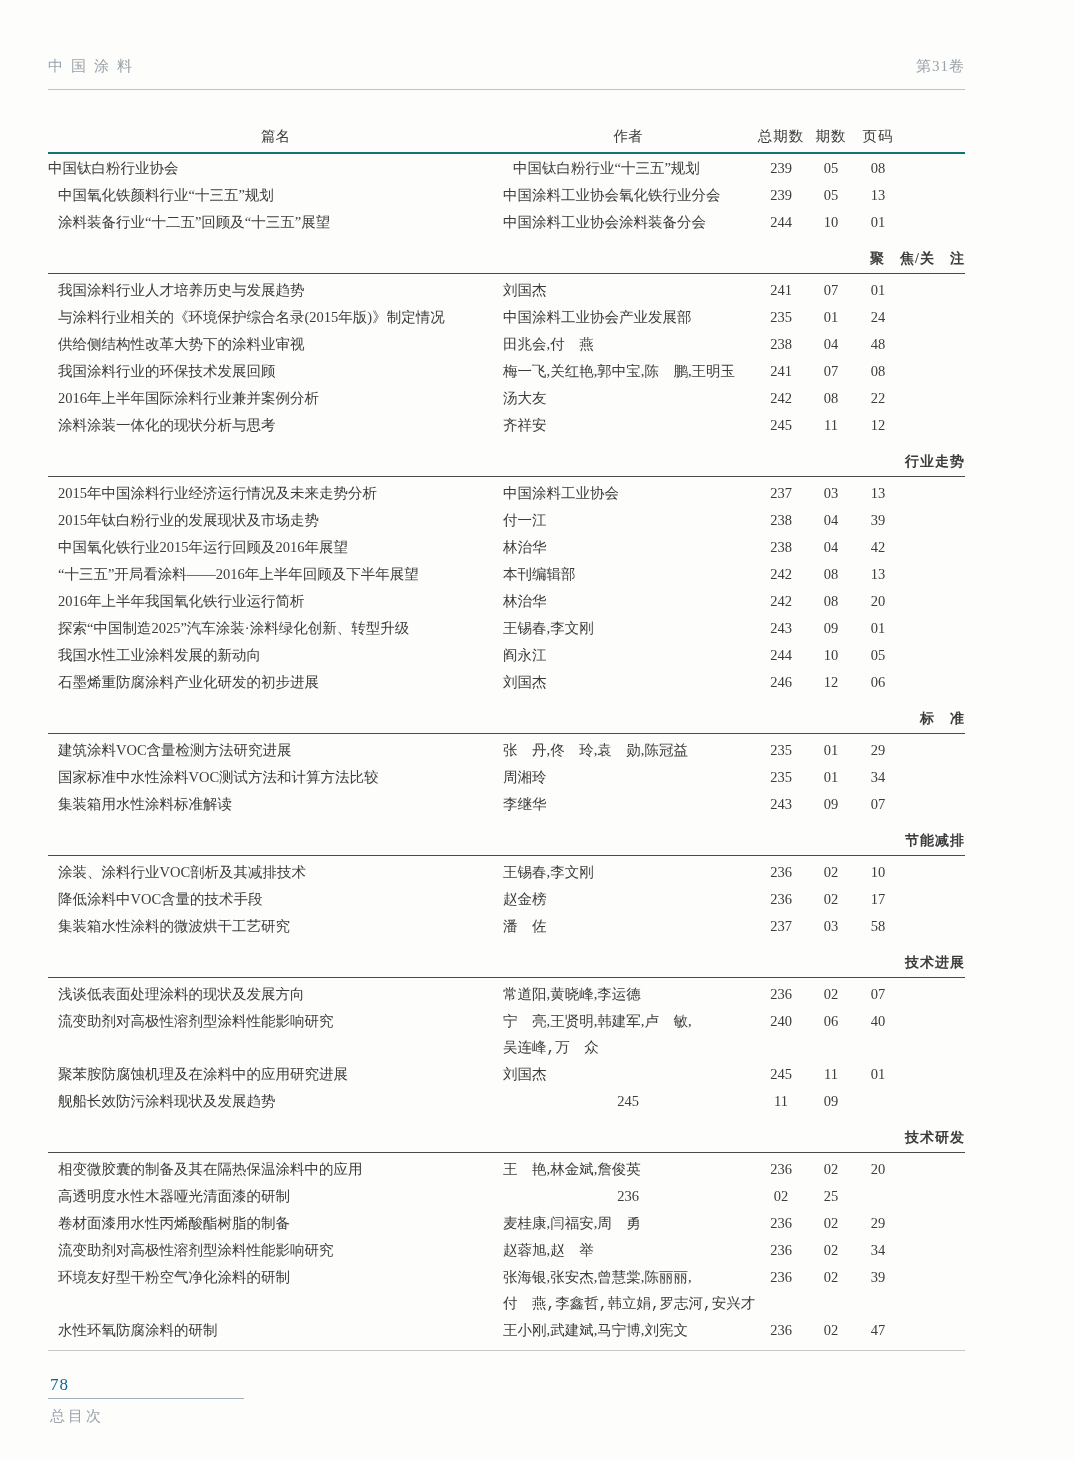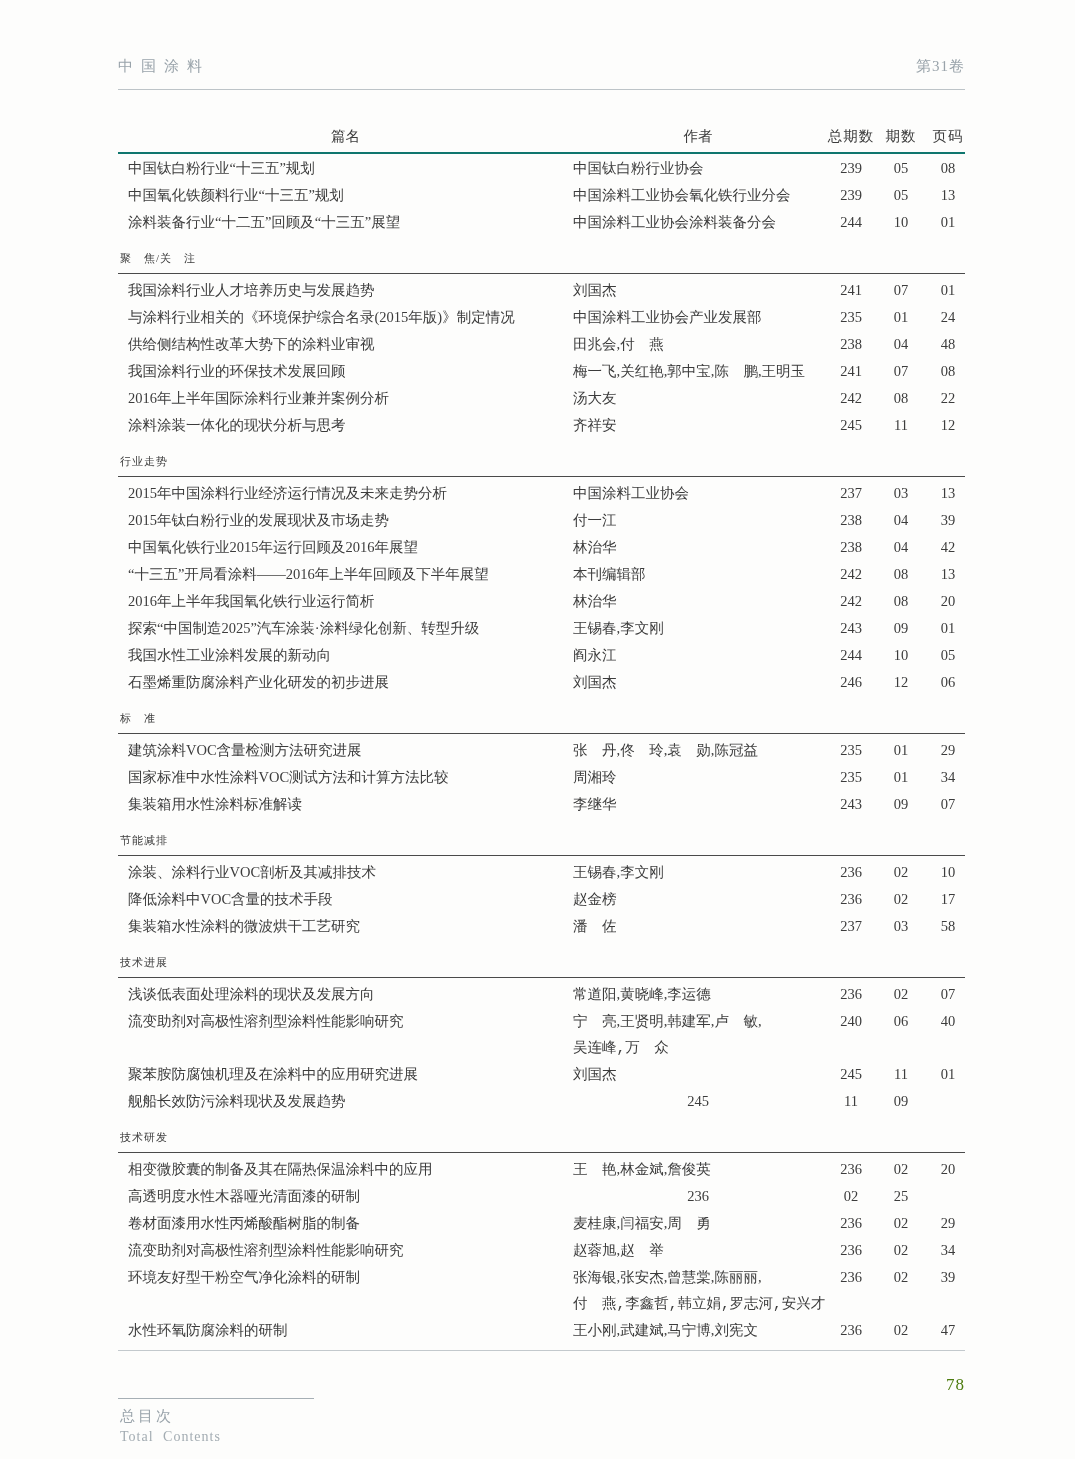--- a/index.html
+++ b/index.html
@@ -5,21 +5,21 @@
   * { margin: 0; padding: 0; box-sizing: border-box; }
   html, body {
     width: 1075px; height: 1459px;
     background: #fdfdfc;
     font-family: "Liberation Serif", "DejaVu Serif", serif;
     color: #3c3c3c;
     overflow: hidden;
   }
   .page {
     width: 1075px; height: 1459px;
-    padding: 57px 110px 0 118px;
+    padding: 57px 110px 0 48px;
     position: relative;
   }
   
   .page-header {
     display: flex; justify-content: space-between; align-items: flex-end;
     padding-bottom: 13px;
     border-bottom: 1px solid #bdc4c8;
   }
   .journal-name {
     font-size: 15px; color: #99a3aa; letter-spacing: 8px;
@@ -44,31 +44,32 @@
   .col-headers .h-author  { text-align: center; }
   .col-headers .h-num     { text-align: center; letter-spacing: 1px; }
   .row { font-size: 14.5px; line-height: 27px; }
   .cell.title  { padding-left: 10px; white-space: nowrap; overflow: hidden; }
   .cell.author { white-space: nowrap; }
   .cell.num    { text-align: center; font-family: "Liberation Serif", "DejaVu Serif", serif; }
   .author .line2 { line-height: 26px; font-family: Liberation Mono, monospace; }
   
   .section { margin-top: 12px; }
   .section-heading {
-    font-size: 11px; font-weight: normal; line-height: 21px;
+    font-size: 14px; font-weight: bold; line-height: 21px;
     padding-left: 2px; letter-spacing: 1px;
     margin-bottom: 4px;
+    text-align: right;
   }
   .section-rows { border-top: 1.5px solid #4a4a4a; padding-top: 3px; }
   .section.no-heading { margin-top: 0; }
   .section.no-heading .section-rows { border-top: none; padding-top: 1px; }
   .table-bottom-rule { border-bottom: 1px solid #c3c9cd; margin-top: 6px; }
   
   .page-footer { margin-top: 24px; }
-  .footer-page-number { font-size: 17px; color: #4d7c0f; letter-spacing: 1px; padding-left: 2px; text-align: right; }
+  .footer-page-number { font-size: 17px; color: #0369a1; letter-spacing: 1px; padding-left: 2px; }
   .footer-rule { width: 196px; border-top: 1.5px solid #a6afb5; margin-top: 3px; }
   .footer-label-cn { font-size: 15px; color: #99a3aa; letter-spacing: 3px; margin-top: 8px; padding-left: 2px; }
   .footer-label-en { font-size: 14px; color: #a3acb2; word-spacing: 5px; letter-spacing: 1px; margin-top: 3px; padding-left: 2px; }
 </style>
 </head>
 <body>
 
 <div class="page">
 
   <div class="page-header">
@@ -82,22 +83,22 @@
       <div class="h-author">作者</div>
       <div class="h-num">总期数</div>
       <div class="h-num">期数</div>
       <div class="h-num">页码</div>
     </div>
     <div id="sections-root">
   <div class="section no-heading">
 
     <div class="section-rows">
   <div class="grid-row row">
+    <div class="cell author">中国钛白粉行业协会</div>
     <div class="cell title">中国钛白粉行业“十三五”规划</div>
-    <div class="cell author">中国钛白粉行业协会</div>
     <div class="cell num">239</div>
     <div class="cell num">05</div>
     <div class="cell num">08</div>
   </div>
 
   <div class="grid-row row">
     <div class="cell title">中国氧化铁颜料行业“十三五”规划</div>
     <div class="cell author">中国涂料工业协会氧化铁行业分会</div>
     <div class="cell num">239</div>
     <div class="cell num">05</div>
@@ -382,16 +383,15 @@
 </div>
   </div>
 </div>
     <div class="table-bottom-rule"></div>
   </div>
 
   <div class="page-footer">
     <div class="footer-page-number">78</div>
     <div class="footer-rule"></div>
     <div class="footer-label-cn">总目次</div>
-    <div class="footer-label-en">Total  Contents</div>
   </div>
 
 </div>
 
 </body></html>

